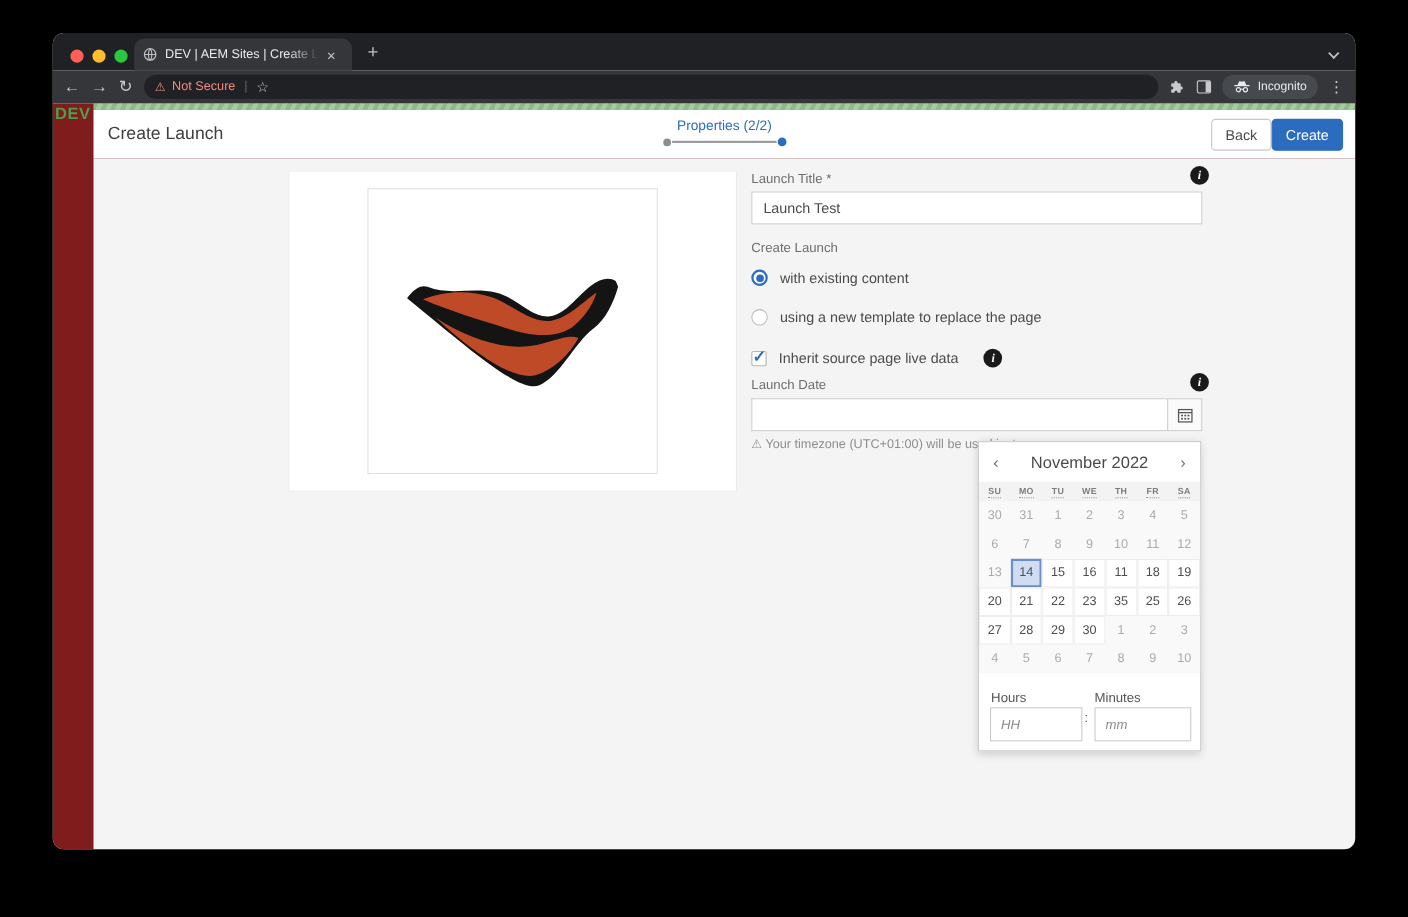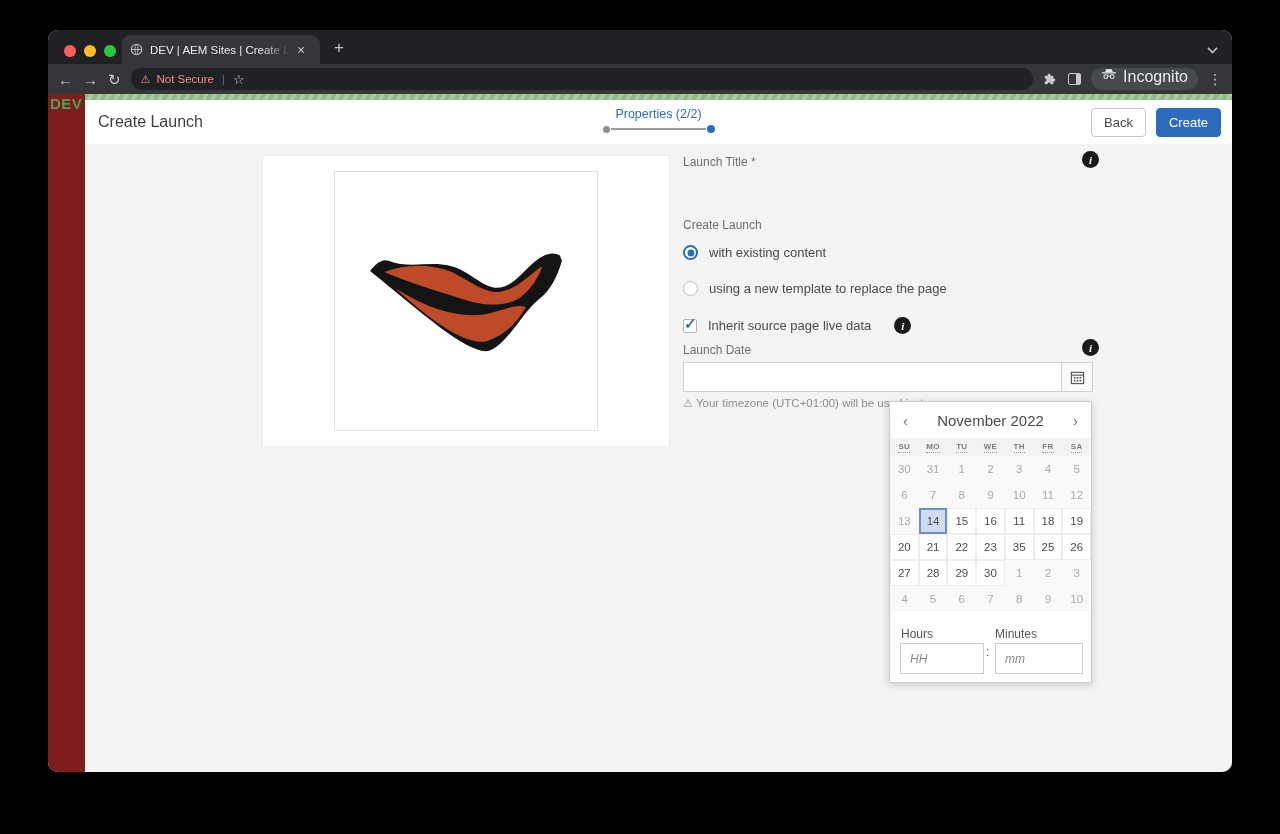--- a/index.html
+++ b/index.html
@@ -34,38 +34,38 @@
   .notsecure { color:#f28b82; }
   .om-div { color:#5f6368; margin:0 2px; }
   .url { white-space:nowrap; overflow:hidden; color:#9aa0a6; flex:1; }
   .url .scheme { color:#e8837b; text-decoration:line-through; }
   .url .sep { color:#9aa0a6; }
   .url .domain { color:#e8eaed; }
   .om-star { color:#c6cace; font-size:13px; }
   .ext-ic { display:flex; align-items:center; }
   .panel-ic { width:13px; height:12px; border:1.6px solid #c6cace; border-radius:2px; position:relative; }
   .panel-ic::after { content:""; position:absolute; right:0; top:0; width:4px; height:100%; background:#c6cace; }
-  .incog { background:#46494d; border-radius:12px; height:22px; display:flex; align-items:flex-start;
-           gap:6px; padding:0 10px; color:#e8eaed; font-size:16px; }
+  .incog { background:#46494d; border-radius:12px; height:22px; display:flex; align-items:center;
+           gap:6px; padding:0 10px; color:#e8eaed; font-size:11px; }
   .dots { color:#c6cace; font-size:14px; letter-spacing:0; }
 
   
   .page { flex:1; background:#7f1d1d; display:flex; flex-direction:column; position:relative;padding-left:37px; }
   .ribbon { height:6px; background:repeating-linear-gradient(115deg,#8fb989 0 4px,#a5cc9e 4px 8px); flex-shrink:0; }
   .dev-badge { position:absolute; left:2px; top:1px; color:#4f9e4f; font-weight:bold; font-size:15px; letter-spacing:.5px; }
   .page-header { height:44px; display:flex; align-items:center; padding:0 11px; position:relative; flex-shrink:0; background:#fff; }
   .page-title { font-size:16px; color:#3f3f3f; margin-left:2px; }
   .stepper { position:absolute; left:50%; top:7px; transform:translateX(-50%); width:112px; text-align:center; }
   .step-label { color:#2c6cbf; font-size:12.5px; }
   .step-track { display:flex; align-items:center; margin-top:4px; }
   .sdot { border-radius:50%; }
   .sdot.done { width:7px; height:7px; background:#8e8e8e; }
   .sline { flex:1; height:2px; background:#9b9b9b; margin:0 1px; }
   .sdot.current { width:8px; height:8px; background:#2c6cbf; }
-  .hdr-actions { margin-left:auto; display:flex; gap:10px; }
+  .hdr-actions { margin-left:auto; display:flex; }
   .btn { font-size:13px; border-radius:4px; padding:6px 12px; font-family:"Liberation Sans",sans-serif; }
   .btn.back { background:#fff; border:1px solid #c8c8c8; color:#4b4b4b; }
   .btn.create { background:#2c6cbf; border:1px solid #2c6cbf; color:#fff; }
 
   .content { flex:1; background:#f4f4f5; position:relative; }
 
   
   .thumb-card { position:absolute; left:177px; top:11px; width:408px; height:292px; background:#fff; border:1px solid #ececec; }
   .thumb-img { position:absolute; left:71px; top:15px; width:264px; height:260px; background:#fff;
                border:1px solid #e0e0e0; display:flex; align-items:center; justify-content:center; }
@@ -200,20 +200,21 @@
               <path d="M2,26 C8,18 14,14 20,16 C40,24 60,16 80,21 C100,26 112,44 128,42 C142,40 152,24 164,15 C172,9 180,7 186,11 L188,16 C184,30 177,45 166,53 C150,65 136,96 118,103 C100,109 56,70 2,26 Z" fill="#141414"></path>
               <path d="M16,27 C36,19 58,19 76,25 C94,31 110,48 128,46 C144,44 157,29 169,21 C165,34 157,44 147,52 C129,63 106,58 88,52 C66,45 38,37 16,27 Z" fill="#bf4a27"></path>
               <path d="M27,43 C53,60 85,72 112,68 C130,65 143,57 153,61 C145,76 131,89 115,94 C95,99 58,72 27,43 Z" fill="#bf4a27"></path>
             </svg>
           </div>
         </div>
 
         <div class="form">
           <span class="flabel" style="top:11px;left:0;">Launch Title *</span>
           <span class="info-ic" style="top:7px;right:-6px;">i</span>
+          <input class="text-input" style="top: 30px;" value="Launch Test">
 
           <span class="flabel" style="top:74px;left:0;">Create Launch</span>
 
           <div class="opt-row" style="top:101px;left:0;">
             <span class="radio sel"></span>
             <span>with existing content</span>
           </div>
           <div class="opt-row" style="top:137px;left:0;">
             <span class="radio"></span>
             <span>using a new template to replace the page</span>

